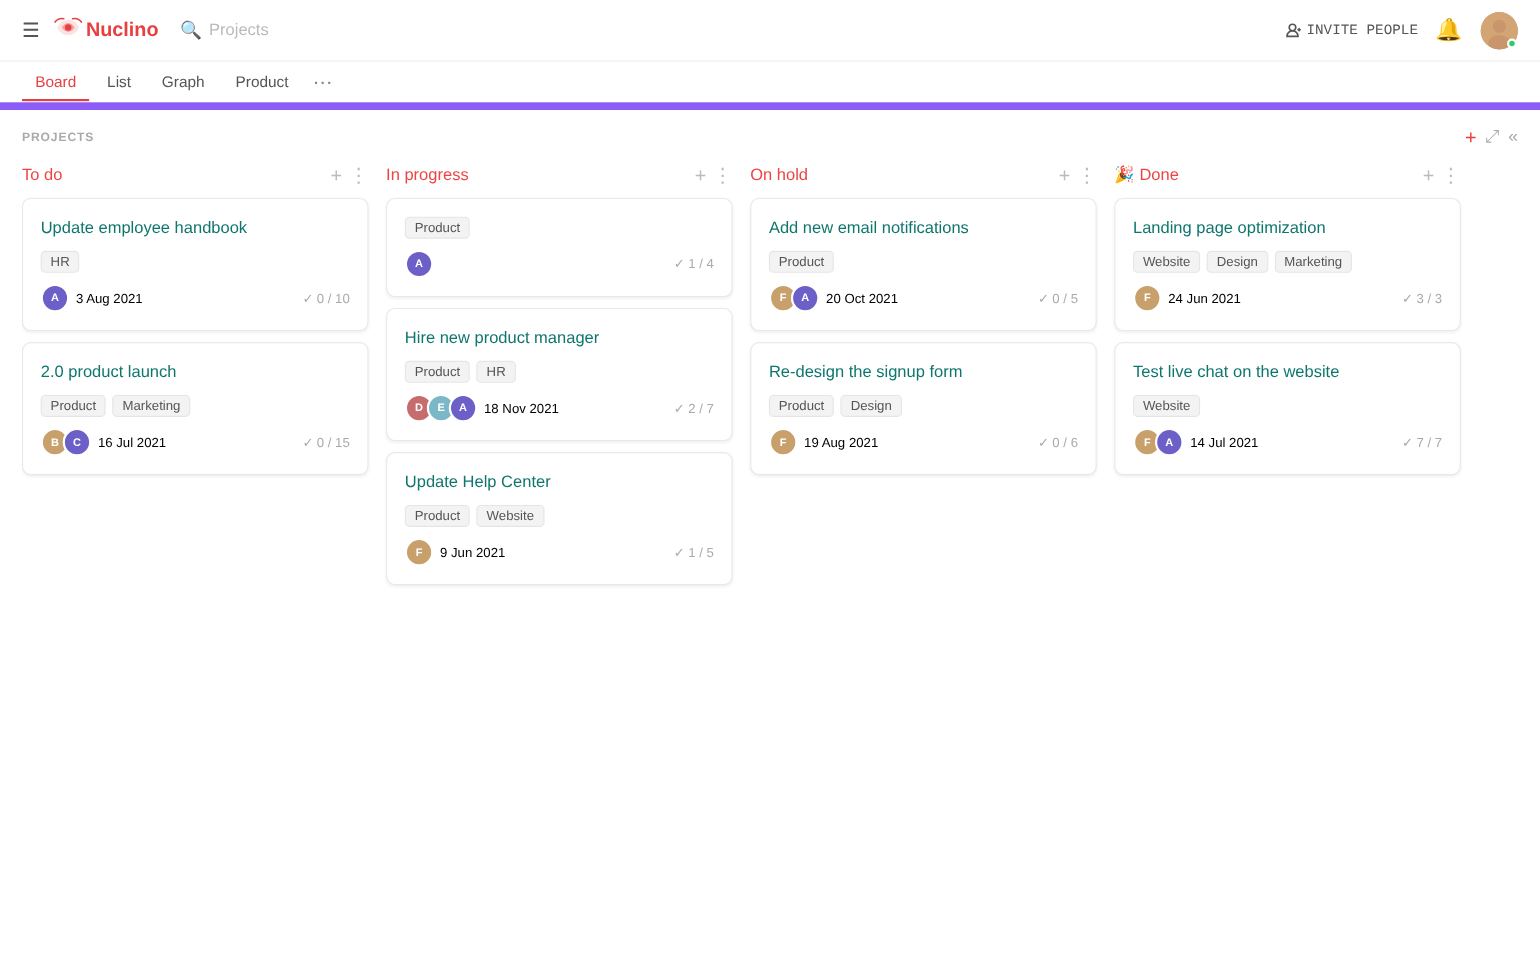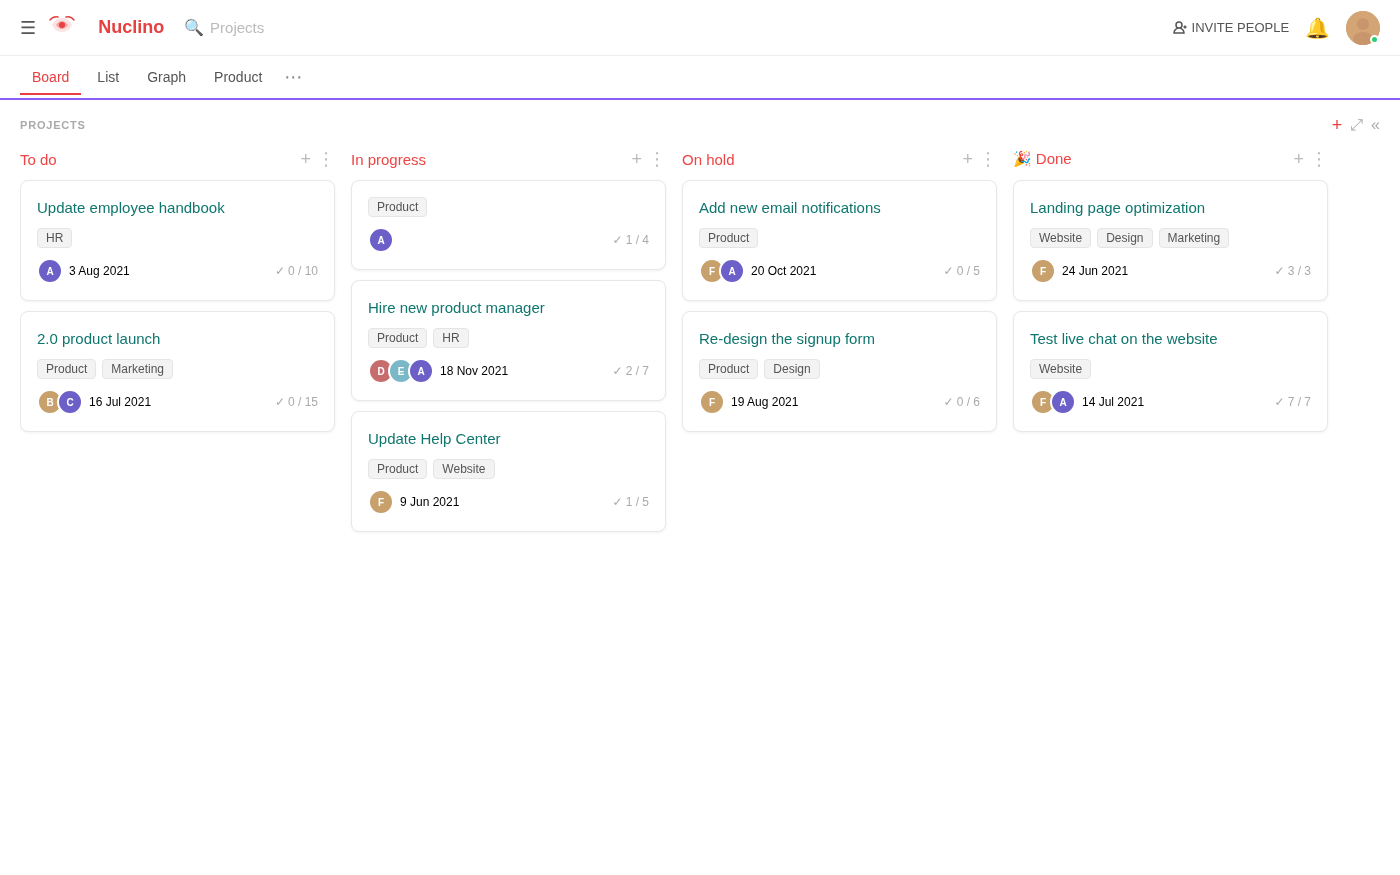--- a/index.html
+++ b/index.html
@@ -8,39 +8,39 @@
     
     .header {
       display: flex;
       align-items: center;
       padding: 0 20px;
       height: 56px;
       border-bottom: 1px solid #eee;
       gap: 12px;
     }
     .hamburger { font-size: 18px; color: #555; cursor: pointer; }
-    .logo { display: flex; align-items: center; gap: 22px; font-size: 18px; font-weight: 700; color: #e84040; margin-right: 8px; }
+    .logo { display: flex; align-items: center; gap: 2px; font-size: 18px; font-weight: 700; color: #e84040; margin-right: 8px; }
     .logo-icon { font-size: 22px; }
     .search-area { display: flex; align-items: center; gap: 6px; color: #aaa; font-size: 15px; flex: 1; }
     .search-icon { font-size: 16px; }
-    .header-right { display: flex; align-items: center; gap: 16px; margin-left: auto; }
+    .header-right { display: flex; align-items: center; gap: 16px; margin-left: auto; font-family: Liberation Mono, monospace; }
     .invite-btn { display: flex; align-items: center; gap: 5px; color: #555; font-size: 13px; font-weight: 500; cursor: pointer; }
     .bell-icon { font-size: 20px; color: #555; cursor: pointer; }
     .avatar-container { position: relative; }
     .avatar-img { width: 34px; height: 34px; border-radius: 50%; background: linear-gradient(135deg, #d4a574, #c8956c); display: flex; align-items: center; justify-content: center; overflow: hidden; }
     .avatar-img svg { width: 34px; height: 34px; }
     .online-dot { position: absolute; bottom: 1px; right: 1px; width: 9px; height: 9px; background: #2ecc71; border-radius: 50%; border: 2px solid #fff; }
 
     
     .tabs {
       display: flex;
       align-items: center;
       padding: 0 20px;
       height: 44px;
-      border-bottom: 2px solid #8b5cf6;
+      border-bottom: 7px solid #8b5cf6;
       gap: 4px;
     }
     .tab {
       padding: 8px 12px;
       font-size: 14px;
       color: #555;
       cursor: pointer;
       border-bottom: 2px solid transparent;
       margin-bottom: -1px;
     }

